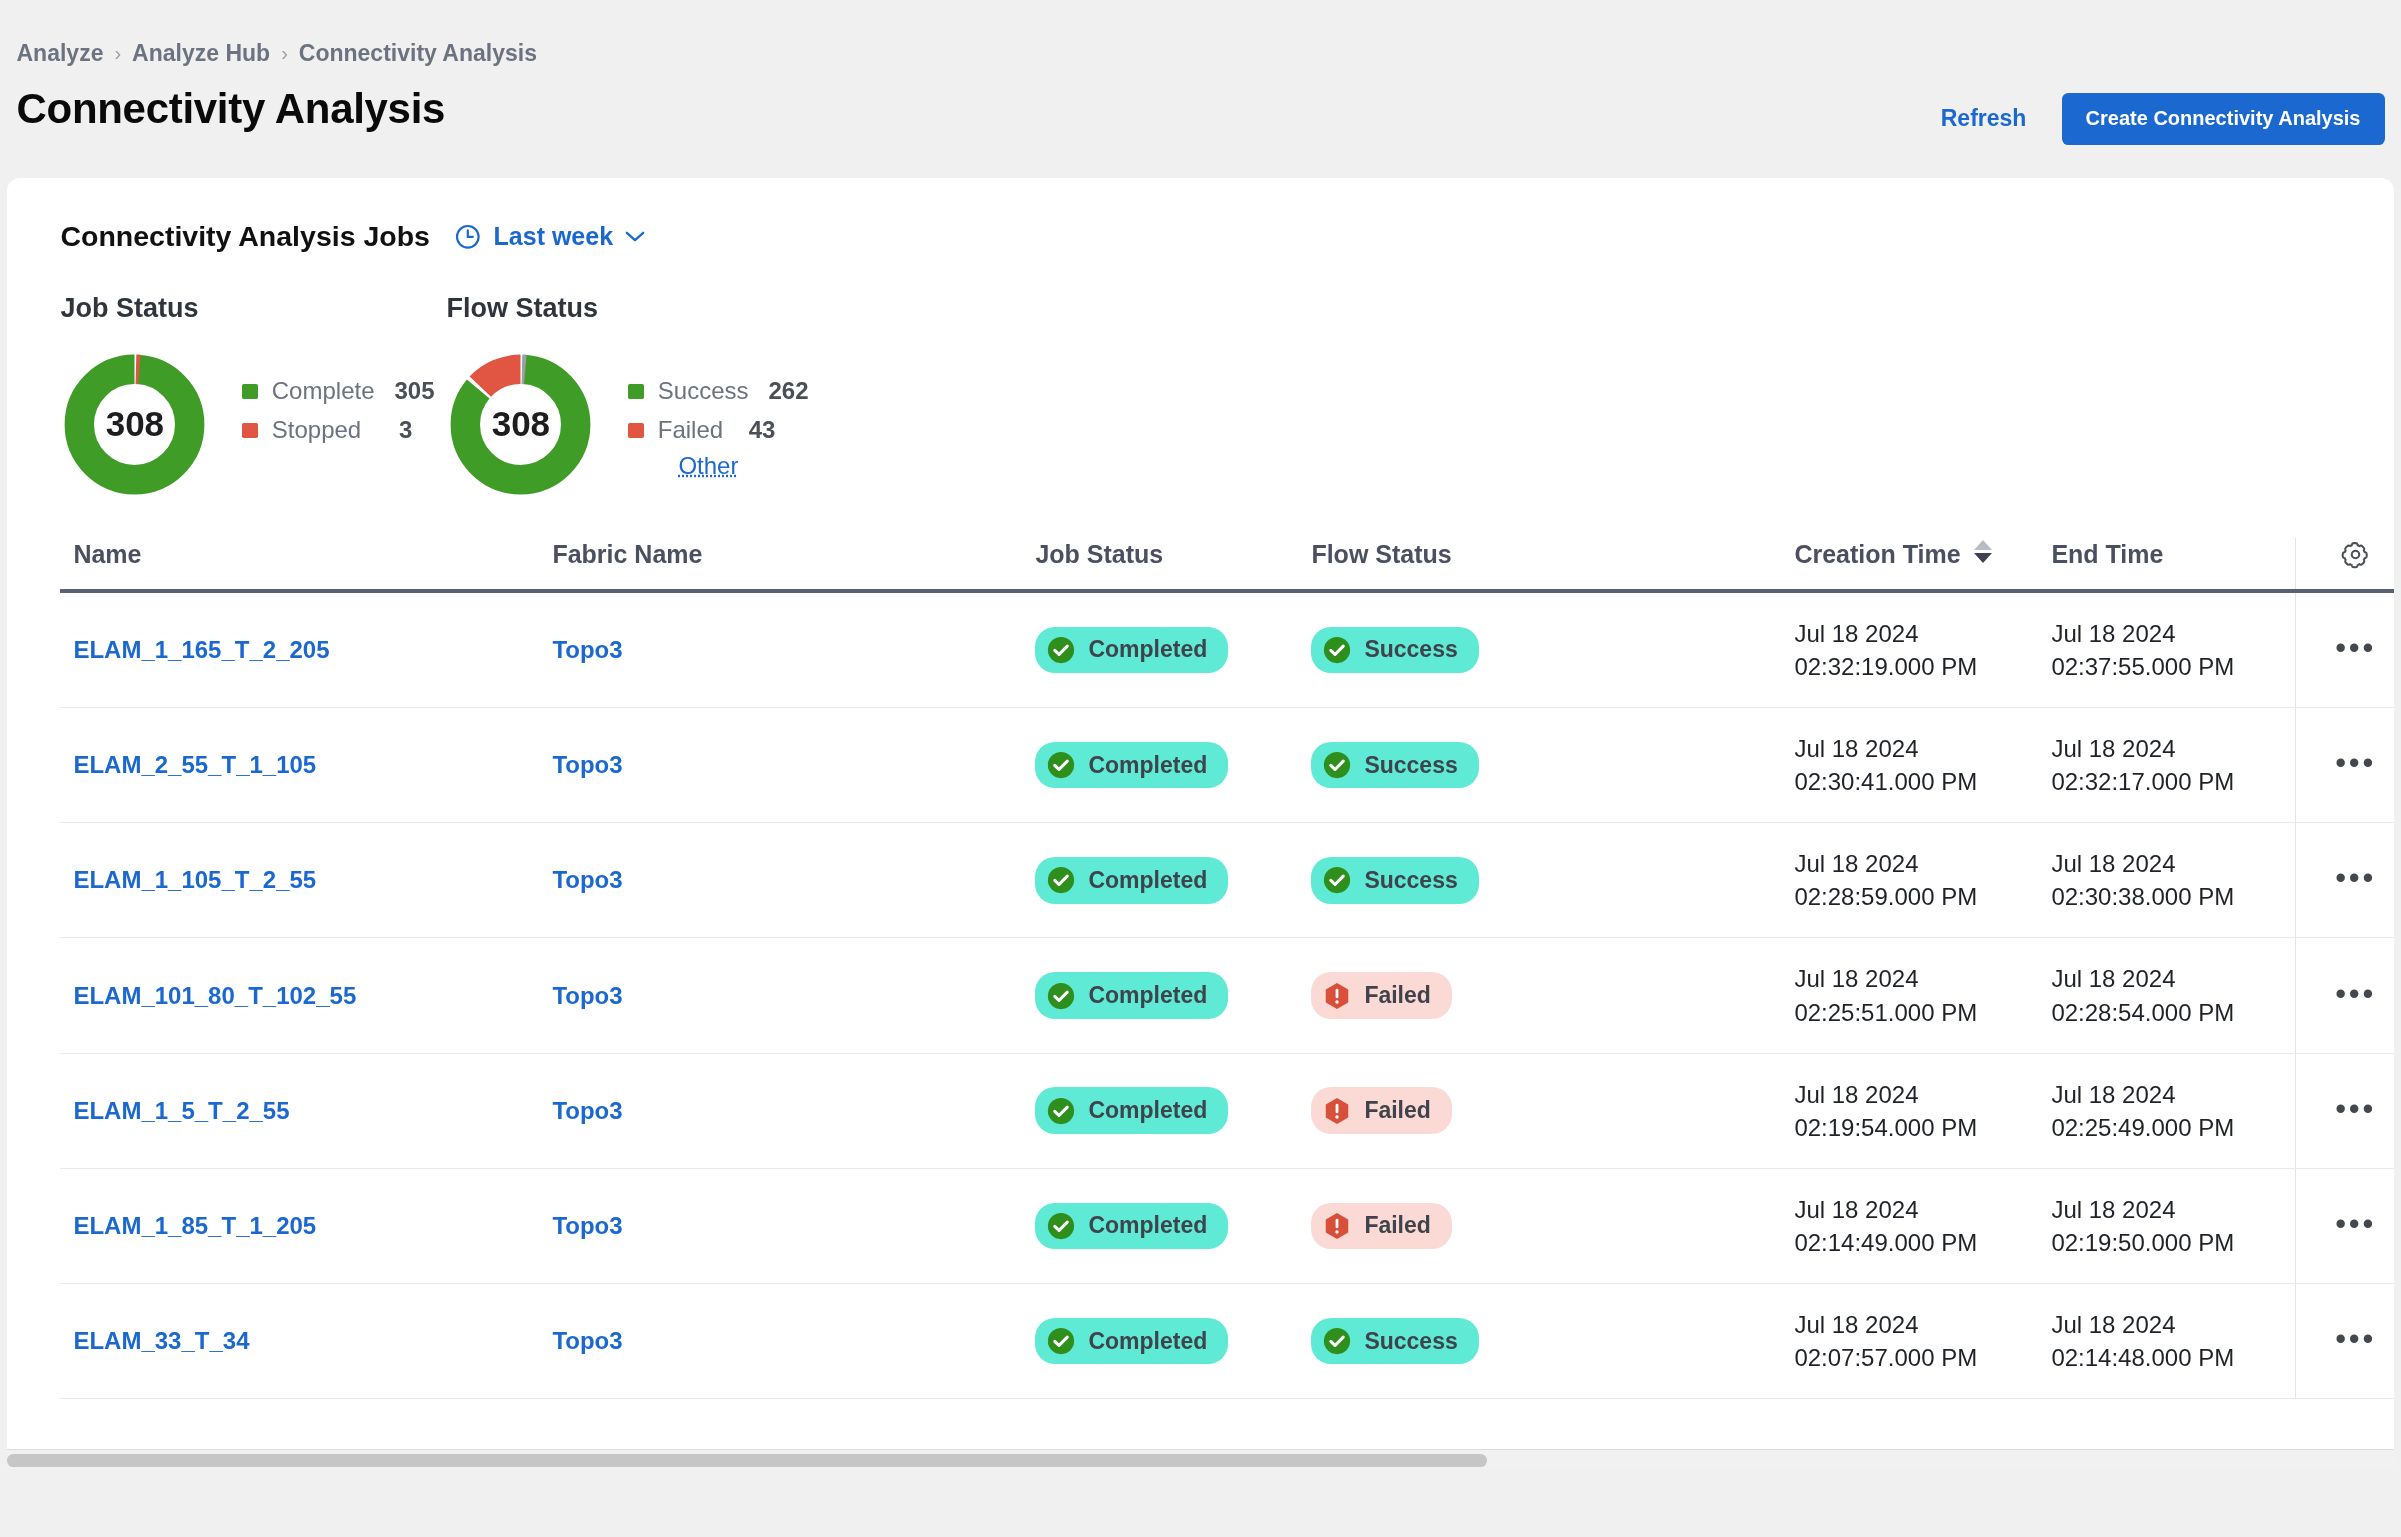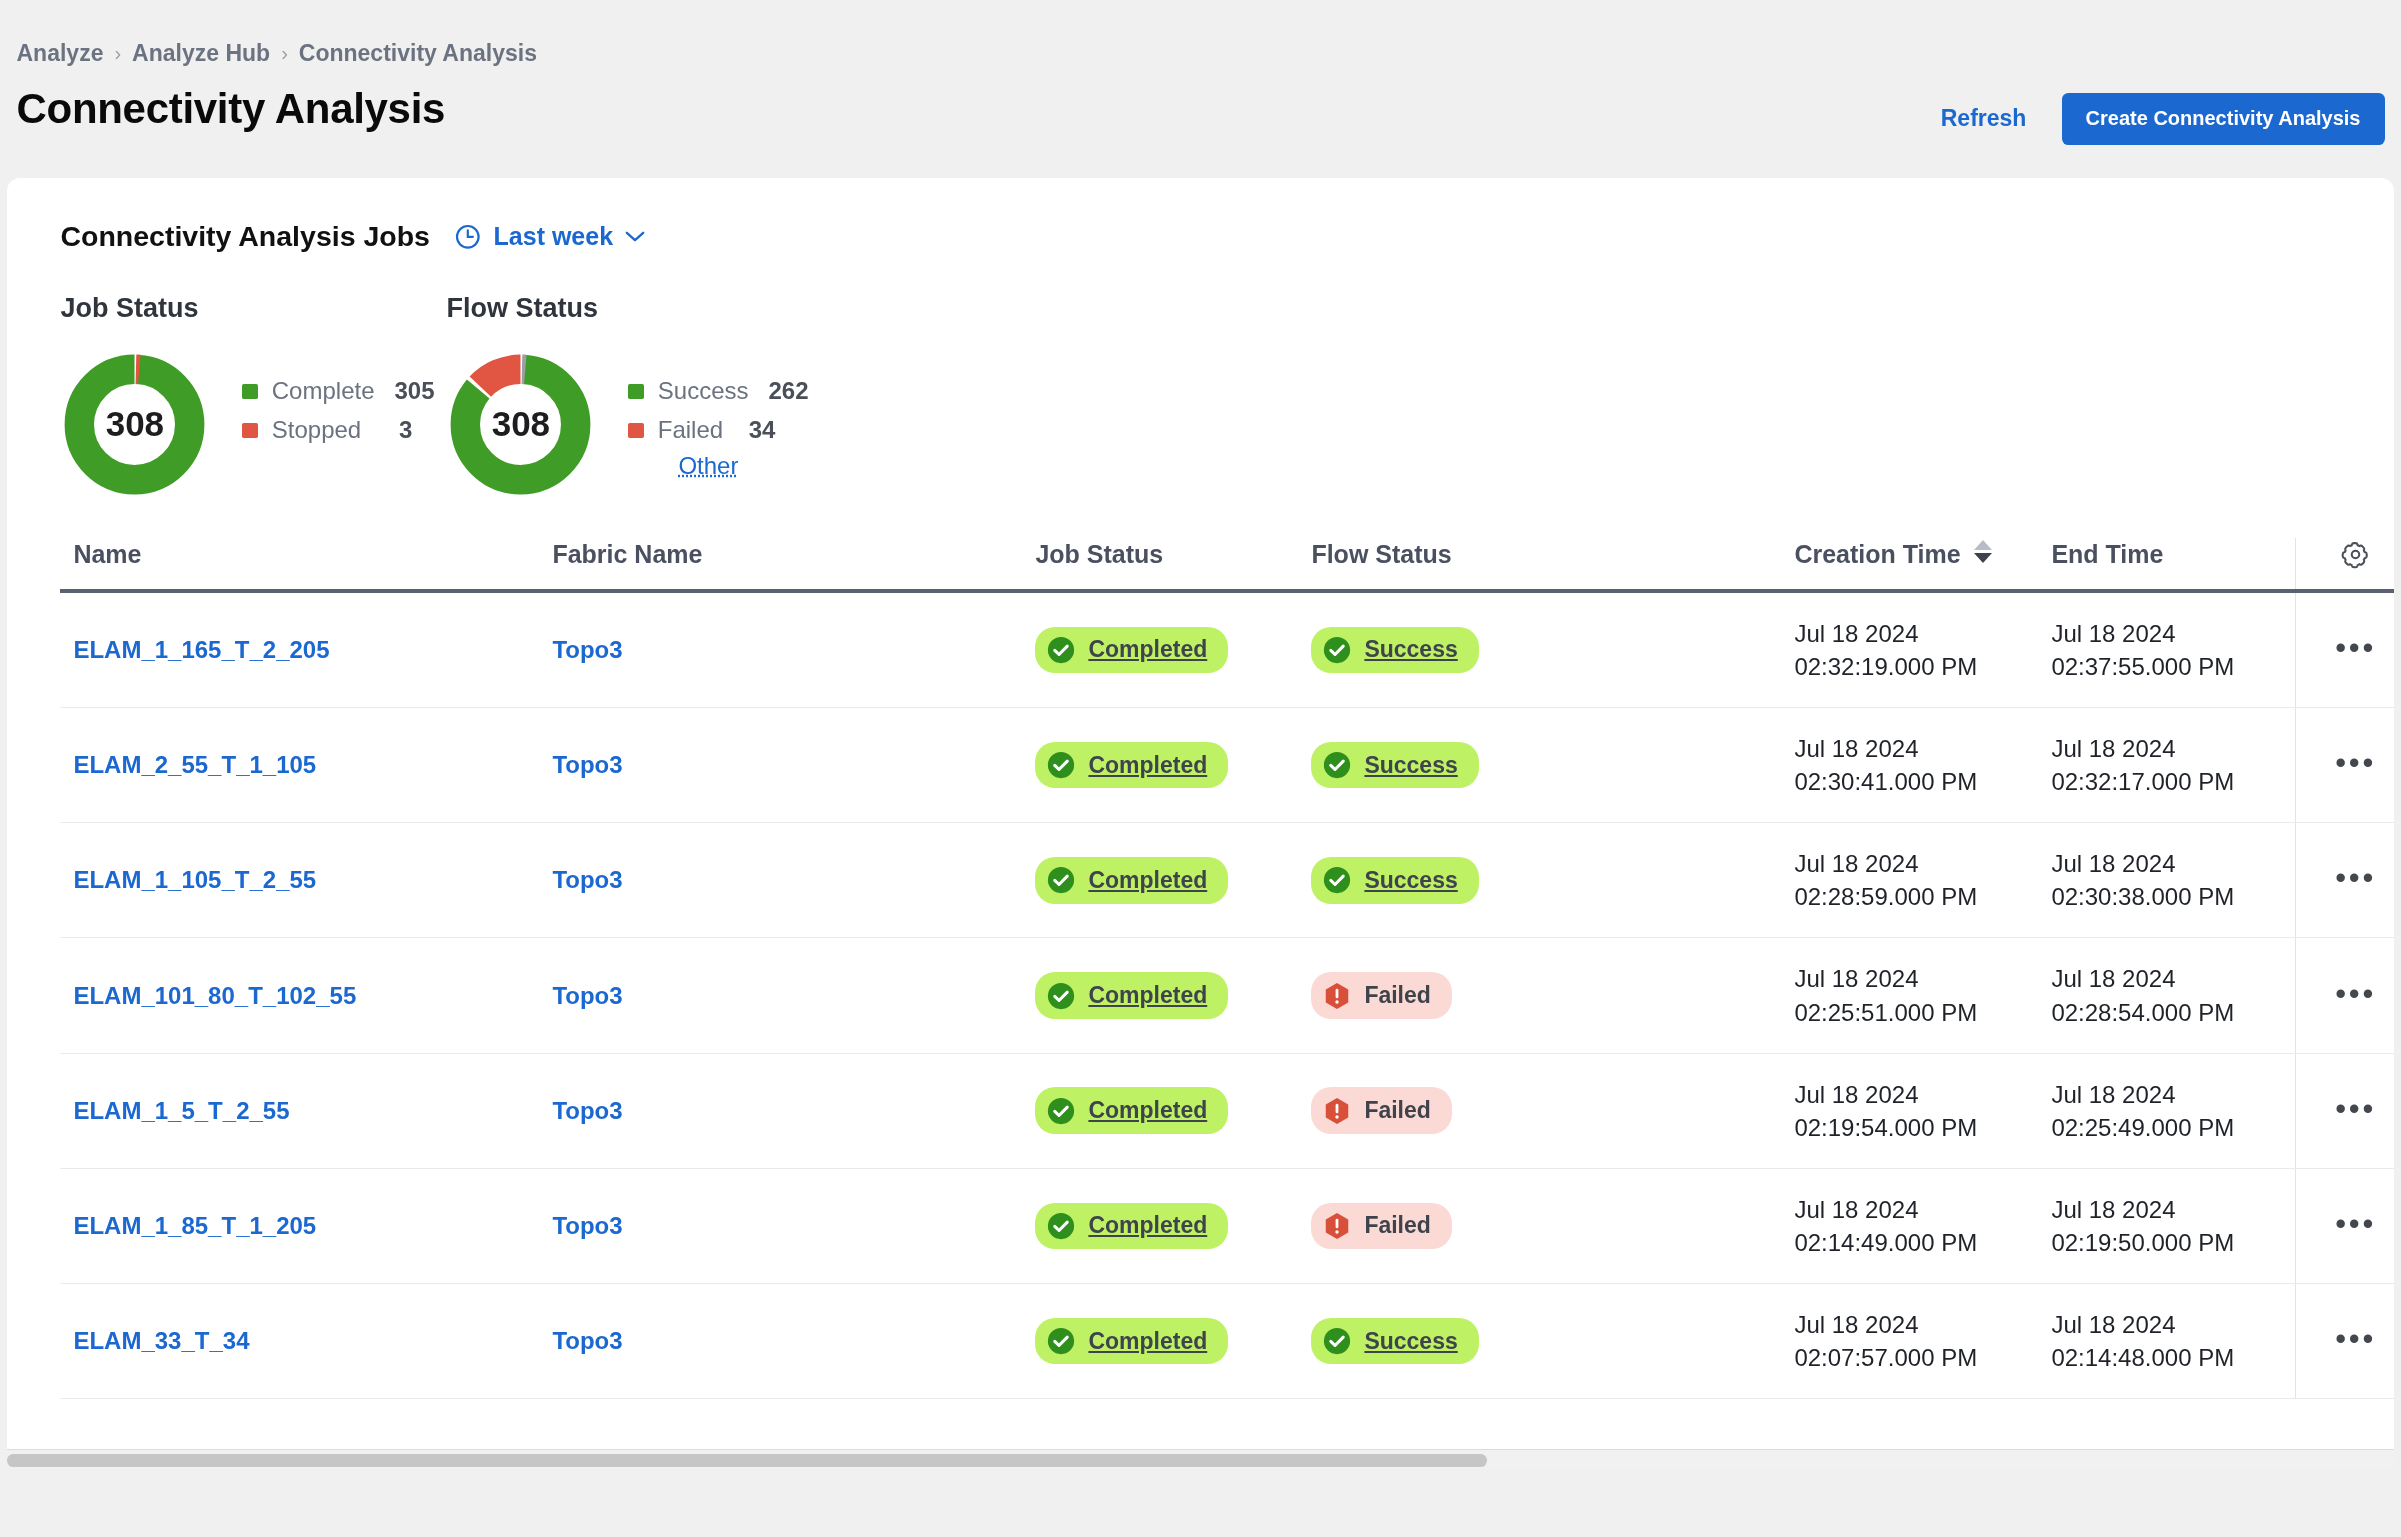--- a/index.html
+++ b/index.html
@@ -127,21 +127,21 @@
     vertical-align: middle;
   }
   td.c-name { padding-left: 13px; }
   .cell-link { color: #1b68d0; font-weight: 700; font-size: 24px; cursor: pointer; text-decoration: none; }
 
   .badge {
     display: inline-flex; align-items: center; gap: 12px;
     border-radius: 20px; padding: 8.3px 21px 8.3px 11px;
     font-size: 23px; font-weight: 700; color: #3f434b;
   }
-  .badge.ok { background: #bef264; text-decoration: underline; }
+  .badge.ok { background: #5eead4; }
   .badge.fail { background: #fbdad6; }
   .b-ic { width: 30px; height: 30px; flex: 0 0 30px; display: block; }
 
   .time-cell { line-height: 1.38; font-size: 24px; color: #1f2329; white-space: nowrap; }
 
   td.c-menu { border-left: 1.8px solid #e2e4e8; text-align: center; }
   .dots { font-size: 31px; color: #43484f; letter-spacing: 2.8px; cursor: pointer; line-height: 9.2px; display: inline-block; }
 
   
   .hscroll {
@@ -232,21 +232,21 @@
         <div class="legend">
           <div class="legend-rows flow">
             <div class="legend-row">
               <span class="swatch" style="background:#3f9c26"></span>
               <span class="legend-label">Success</span>
               <span class="legend-value">262</span>
             </div>
             <div class="legend-row">
               <span class="swatch" style="background:#e05642"></span>
               <span class="legend-label">Failed</span>
-              <span class="legend-value">34</span>
+              <span class="legend-value">43</span>
             </div>
             <span class="legend-other">Other</span>
           </div>
         </div>
       </div>
     </div>
 
   </div>
 
   <div class="table-wrap">

